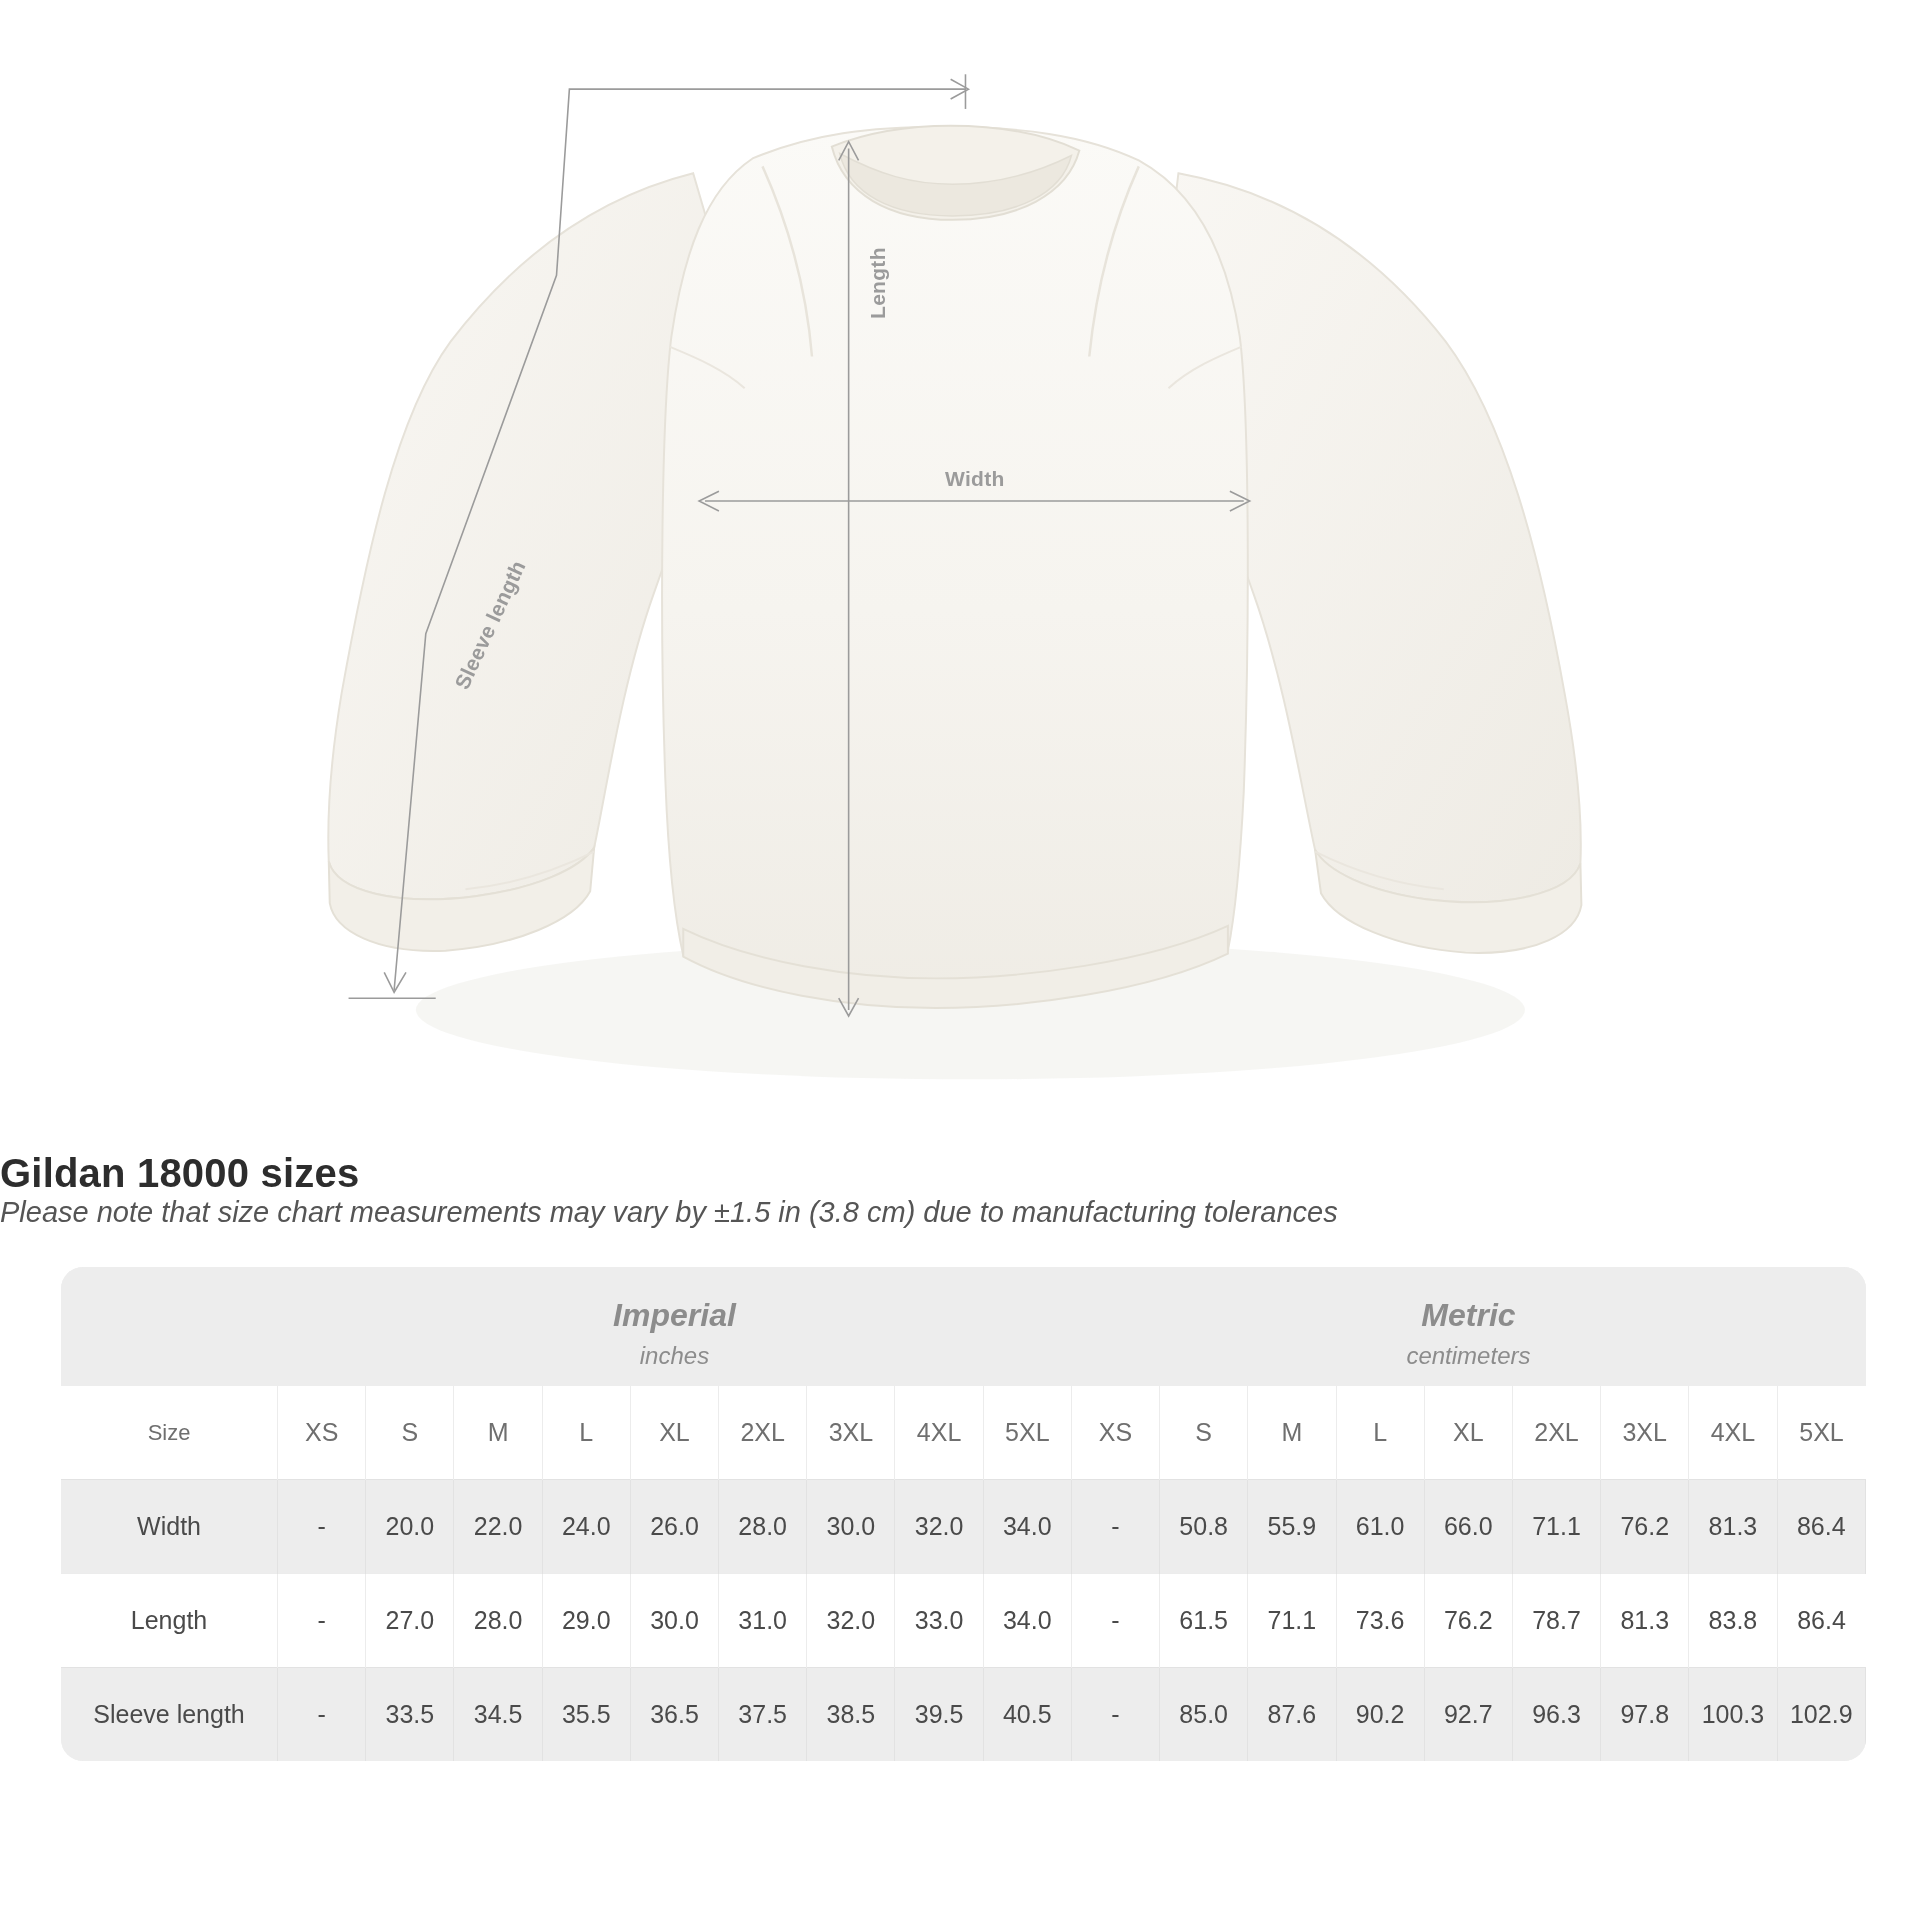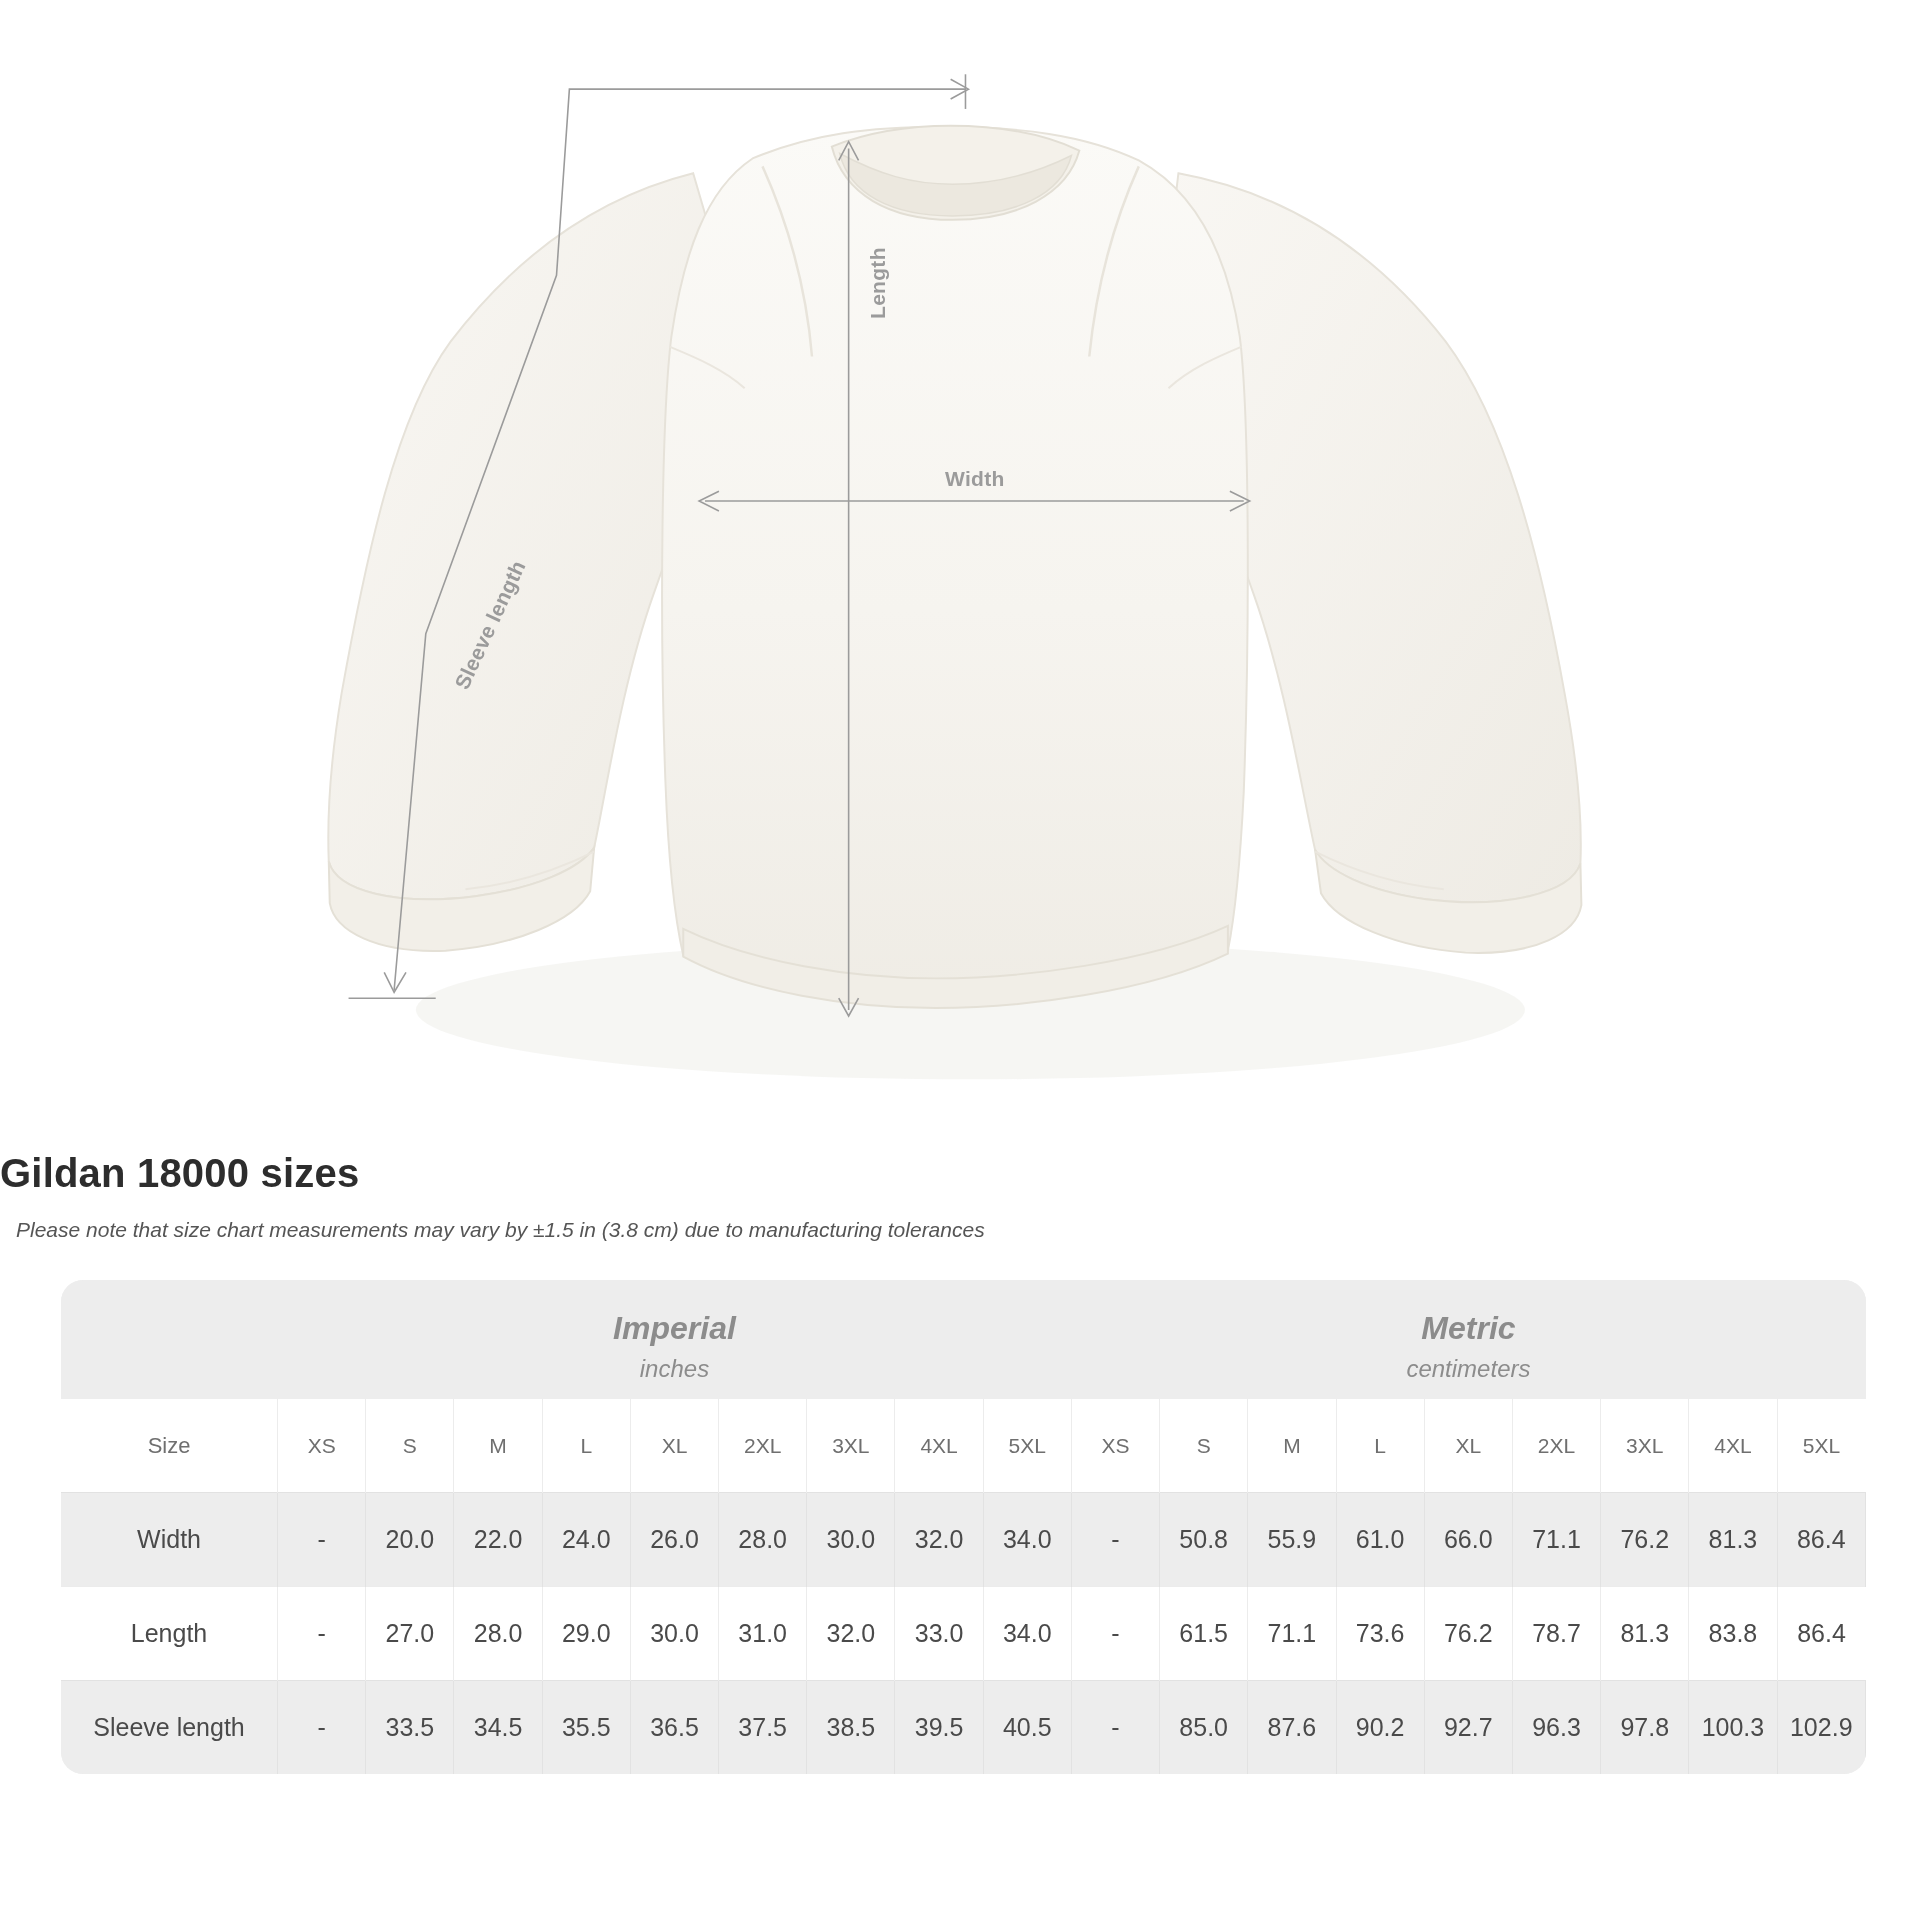--- a/index.html
+++ b/index.html
@@ -70,25 +70,23 @@
     margin-top: 32px;
   }
   .chart-title {
     font-size: 40px;
     font-weight: bold;
     color: #2d2d2d;
     margin: 0;
     letter-spacing: 0.2px;
   }
   .chart-note {
-    font-size: 21px;
+    font-size: 29px;
     font-style: italic;
     color: #555555;
-    margin-top: 22px;
-    padding-left: 16px;
   }
 
   
   .table-wrap {
     margin: 38px 61px 0 61px;
     border-radius: 22px;
     overflow: hidden;
     background: #ededed;
   }
   table.size-table {
@@ -114,21 +112,21 @@
   }
   .unit-sub {
     font-size: 24px;
     font-style: italic;
     color: #8c8c8c;
     margin-top: 8px;
   }
   .head-row td {
     background: #ffffff;
     color: #6f6f6f;
-    font-size: 21px;
+    font-size: 25px;
     font-weight: bold;
     height: 91px;
     border-right: 1px solid #ececec;
   }
   .head-row td:last-child { border-right: none; }
   .head-row td.rowlabel { font-size: 22px; }
 
   .data-row td {
     height: 91px;
     font-size: 25px;

